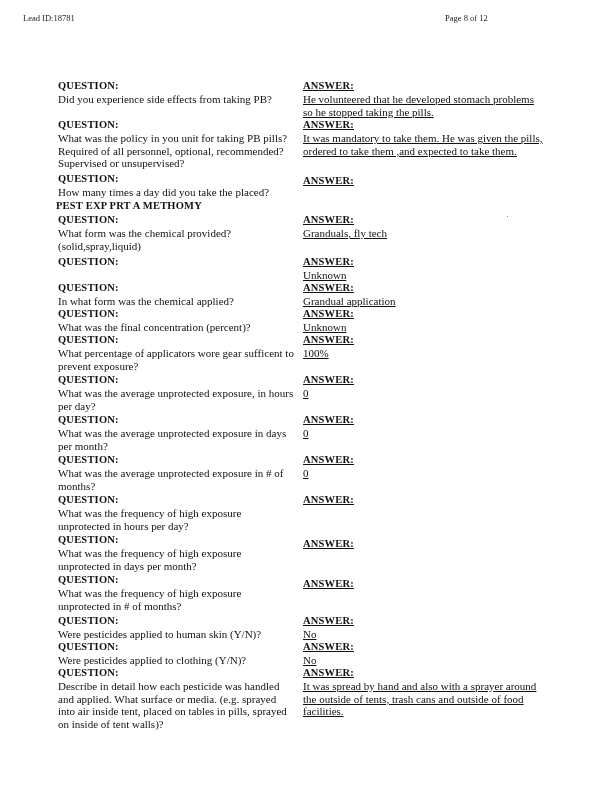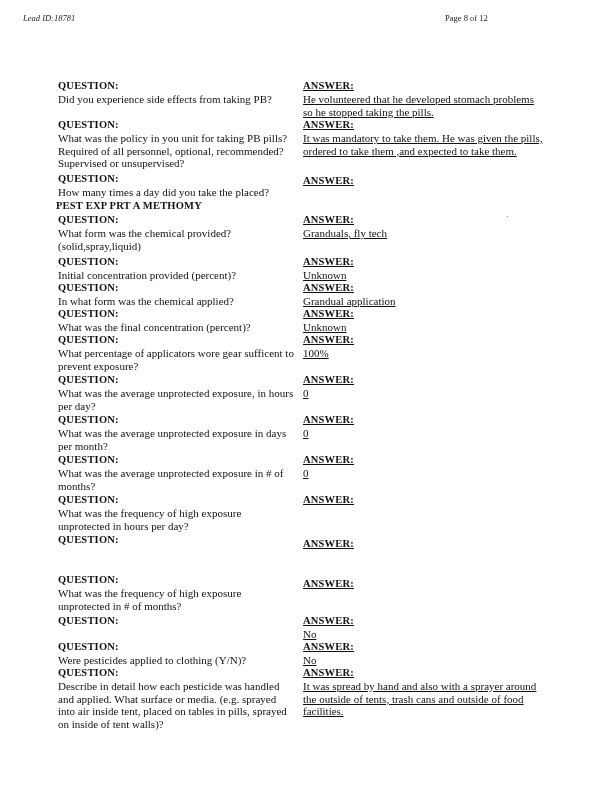--- a/index.html
+++ b/index.html
@@ -1,19 +1,19 @@
 <!DOCTYPE html>
 <html><head>
 <meta charset="utf-8">
 <style>
   html, body { margin: 0; padding: 0; background: #ffffff; }
   body { width: 612px; height: 792px; position: relative; overflow: hidden;
          font-family: "Liberation Serif", serif; color: #111; }
   .hdr { position: absolute; top: 13px; font-size: 8.5px; color: #222; }
-  .hdr-left { left: 23px; font-style: italic; }
+  .hdr-left { left: 23px; }
   .hdr-right { left: 445px; }
   .row { position: absolute; left: 0; width: 612px; }
   .q { position: absolute; left: 58px; width: 236px; }
   .a { position: absolute; left: 303px; width: 240px; text-decoration: underline; }
   .lbl { font-weight: bold; font-size: 10.5px; line-height: 12px; letter-spacing: 0.2px; }
   .txt { font-size: 11px; line-height: 12.6px; margin-top: 1px; white-space: pre-line; }
   .section { position: absolute; left: 56px; top: 200px; font-weight: bold; font-size: 10.5px; letter-spacing: 0.2px; }
   .dot { position: absolute; left: 507px; top: 216px; width: 1px; height: 1px; background: #888; }
 </style>
 </head>
@@ -65,21 +65,20 @@
   </div>
   <div class="a">
     <div class="lbl">ANSWER:</div>
     <div class="txt">Granduals, fly tech</div>
   </div>
 </div>
 
 <div class="row" style="top:256px">
   <div class="q">
     <div class="lbl">QUESTION:</div>
-    <div class="txt">Initial concentration provided (percent)?</div>
   </div>
   <div class="a">
     <div class="lbl">ANSWER:</div>
     <div class="txt">Unknown</div>
   </div>
 </div>
 
 <div class="row" style="top:282px">
   <div class="q">
     <div class="lbl">QUESTION:</div>
@@ -153,20 +152,21 @@
   </div>
   <div class="a">
     <div class="lbl">ANSWER:</div>
     <div class="txt"></div>
   </div>
 </div>
 
 <div class="row" style="top:534px">
   <div class="q">
     <div class="lbl">QUESTION:</div>
+    <div class="txt">What was the frequency of high exposure unprotected in days per month?</div>
   </div>
   <div class="a" style="top:4px">
     <div class="lbl">ANSWER:</div>
     <div class="txt"></div>
   </div>
 </div>
 
 <div class="row" style="top:574px">
   <div class="q">
     <div class="lbl">QUESTION:</div>
@@ -174,20 +174,21 @@
   </div>
   <div class="a" style="top:4px">
     <div class="lbl">ANSWER:</div>
     <div class="txt"></div>
   </div>
 </div>
 
 <div class="row" style="top:615px">
   <div class="q">
     <div class="lbl">QUESTION:</div>
+    <div class="txt">Were pesticides applied to human skin (Y/N)?</div>
   </div>
   <div class="a">
     <div class="lbl">ANSWER:</div>
     <div class="txt">No</div>
   </div>
 </div>
 
 <div class="row" style="top:641px">
   <div class="q">
     <div class="lbl">QUESTION:</div>

